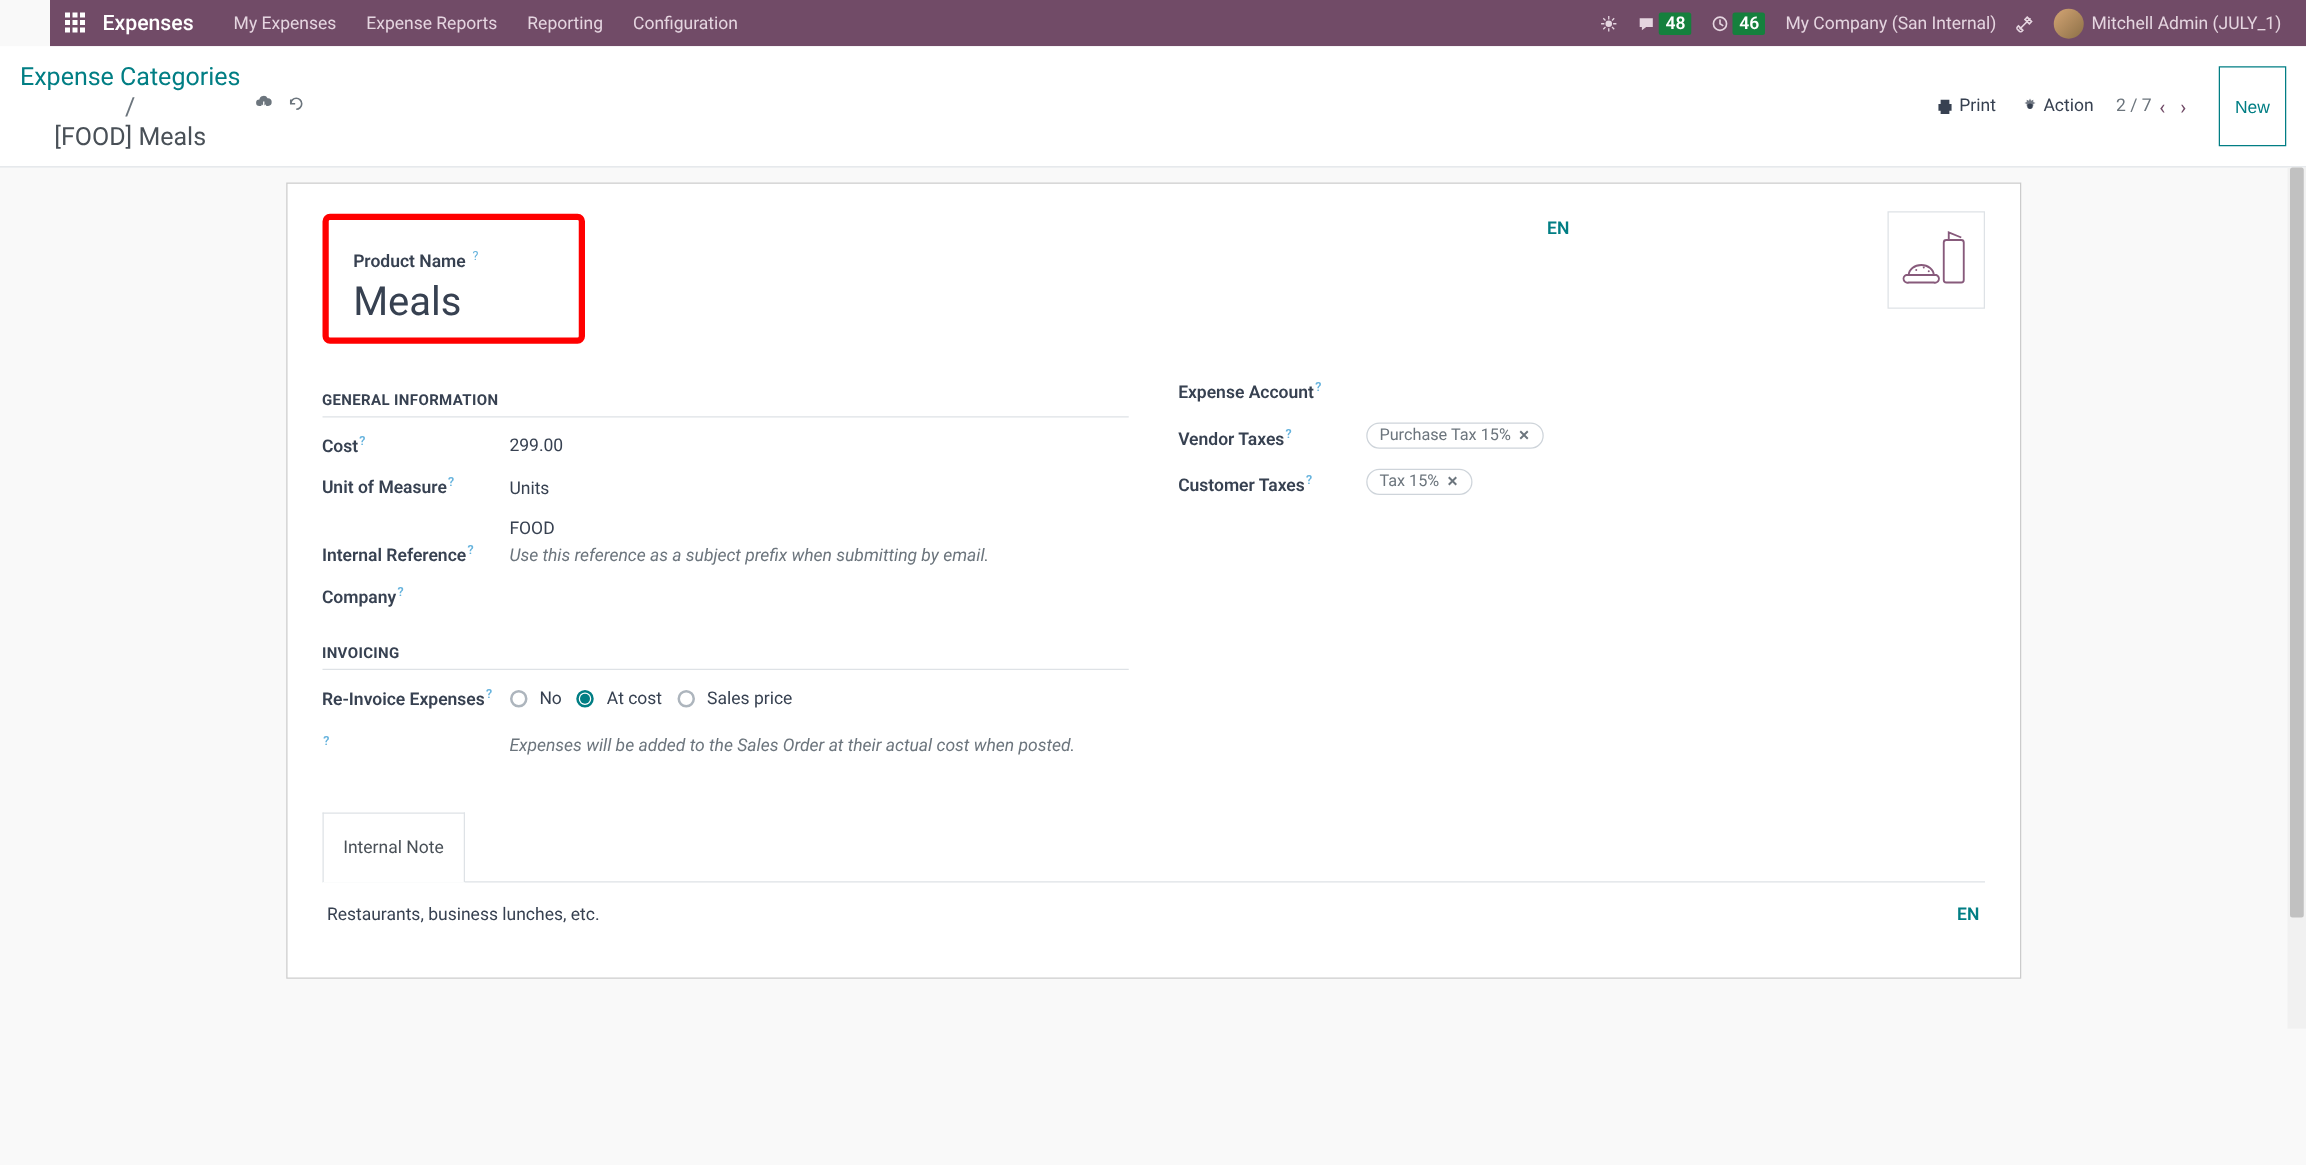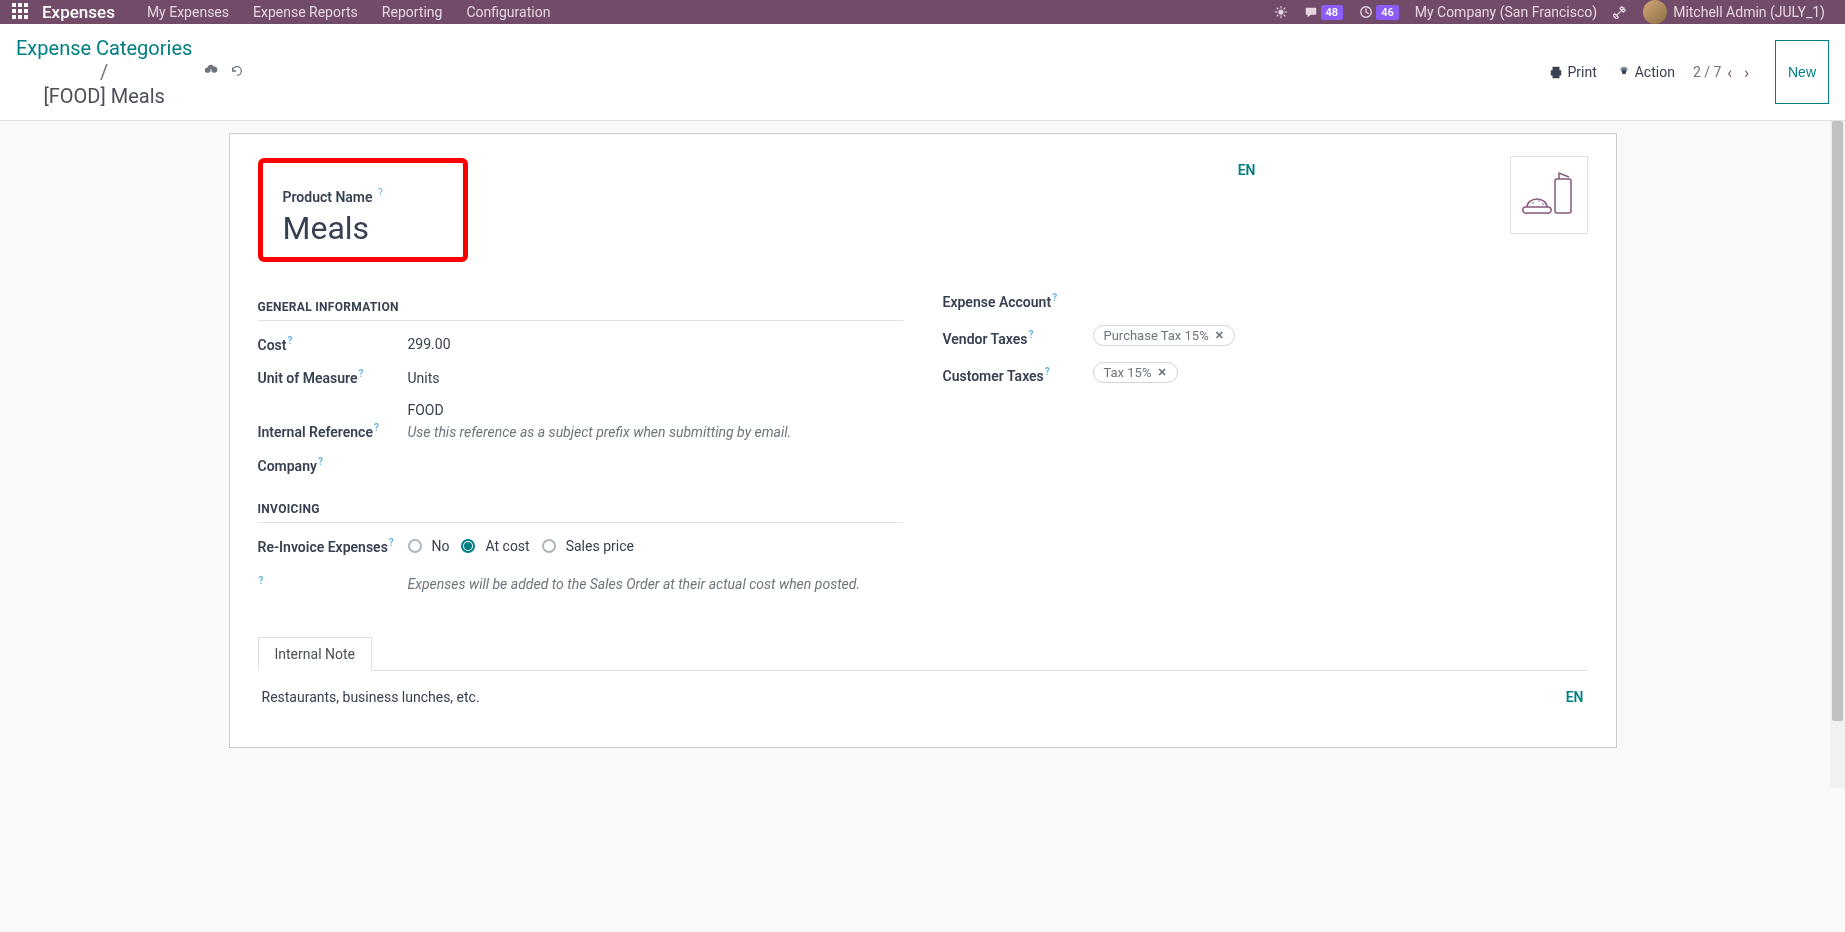--- a/index.html
+++ b/index.html
@@ -1,25 +1,25 @@
 <!DOCTYPE html>
 <html><head>
 <meta charset="utf-8">
 <style>
 * { box-sizing: border-box; margin: 0; padding: 0; }
 body { font-family: -apple-system, BlinkMacSystemFont, "Segoe UI", Roboto, sans-serif; background: #f9f9f9; color: #374151; font-size: 14px; overflow-x: hidden; }
 
-.topnav { background: #714B67; color: #fff; height: 24px; display: flex; align-items: center; padding: 0 12px; }
+.topnav { background: #714B67; color: #fff; height: 37px; display: flex; align-items: center; padding: 0 12px; margin-left: 40px; }
 .topnav .apps-icon { width: 18px; height: 18px; display: grid; grid-template-columns: repeat(3,4px); grid-template-rows: repeat(3,4px); gap: 2px; margin-right: 12px; cursor: pointer; }
 .topnav .apps-icon span { background: #fff; width: 4px; height: 4px; }
 .topnav .brand { font-size: 17px; font-weight: 500; margin-right: 20px; }
 .topnav .nav-item { color: #e5d5e0; padding: 0 12px; cursor: pointer; font-size: 14px; }
 .topnav .spacer { flex: 1; }
 .topnav .right-item { display: flex; align-items: center; padding: 0 8px; cursor: pointer; color: #e5d5e0; }
-.topnav .badge { background: #8b5cf6; color: #fff; font-size: 11px; padding: 1px 5px; border-radius: 2px; margin-left: 3px; font-weight: 600; }
+.topnav .badge { background: #15803d; color: #fff; font-size: 14px; padding: 1px 5px; border-radius: 2px; margin-left: 3px; font-weight: 600; }
 .topnav .avatar { width: 24px; height: 24px; border-radius: 50%; background: linear-gradient(135deg,#d4a574,#8b6f47); margin-right: 6px; }
 
 .controlbar { background: #fff; border-bottom: 1px solid #dee2e6; padding: 12px 16px; display: flex; align-items: center; }
 .breadcrumb { display: flex; align-items: center; font-size: 20px; flex-direction: column; }
 .breadcrumb .bc-link { color: #017E84; cursor: pointer; }
 .breadcrumb .bc-sep { color: #6c757d; margin: 0 6px; }
 .breadcrumb .bc-current { color: #495057; }
 .controlbar .status-icon { margin-left: 12px; color: #6c757d; cursor: pointer; }
 .controlbar .spacer { flex: 1; }
 .controlbar .btn-link { color: #374151; font-size: 14px; cursor: pointer; display: flex; align-items: center; padding: 0 10px; }
@@ -52,21 +52,21 @@
 .radio-group { display: flex; flex-direction: row; gap: 12px; }
 .radio-opt { display: flex; align-items: center; gap: 10px; cursor: pointer; }
 .radio-circle { width: 14px; height: 14px; border: 2px solid #adb5bd; border-radius: 50%; display: flex; align-items: center; justify-content: center; }
 .radio-circle.checked { border-color: #017E84; }
 .radio-circle.checked::after { content: ''; width: 8px; height: 8px; background: #017E84; border-radius: 50%; }
 
 .tag { display: inline-flex; align-items: center; border: 1px solid #ced4da; border-radius: 12px; padding: 2px 10px; font-size: 13px; color: #6c757d; margin-right: 6px; }
 .tag .x { margin-left: 6px; cursor: pointer; font-weight: bold; font-size: 11px; }
 
 .tabs { margin-top: 28px; border-bottom: 1px solid #dee2e6; }
-.tab { display: inline-block; border: 1px solid #dee2e6; border-bottom: 1px solid #fff; padding: 8px 16px; font-size: 14px; color: #495057; position: relative; top: 1px; background: #fff; cursor: pointer; }
+.tab { display: inline-block; border: 1px solid #dee2e6; border-bottom: 1px solid #fff; padding: 19px 16px; font-size: 14px; color: #495057; position: relative; top: 1px; background: #fff; cursor: pointer; }
 .tab-content { padding: 18px 4px; display: flex; align-items: center; }
 .tab-content .note-text { flex: 1; color: #374151; }
 .tab-content .lang { color: #017E84; font-weight: 600; cursor: pointer; }
 
 .scrolltrack { position: absolute; right: 0; top: 0; bottom: 0; width: 15px; background: #f1f1f1; }
 .scrollthumb { position: absolute; right: 2px; top: 0; width: 11px; height: 600px; background: #c1c1c1; border-radius: 2px; }
 
 
 .icn { width: 14px; height: 14px; fill: currentColor; }
 </style>
@@ -103,21 +103,21 @@
       </svg>
     <span class="badge">48</span>
   </div>
   <div class="right-item">
     <svg class="icn" viewBox="0 0 16 16">
         <circle cx="8" cy="8" r="6" fill="none" stroke="currentColor" stroke-width="1.5"></circle>
         <path d="M8 4v4l3 2" stroke="currentColor" stroke-width="1.5" fill="none"></path>
       </svg>
     <span class="badge">46</span>
   </div>
-  <div class="right-item">My Company (San Francisco)</div>
+  <div class="right-item">My Company (San Internal)</div>
   <div class="right-item">
     <svg class="icn" viewBox="0 0 16 16">
         <path d="M3 13L13 3M10 2l4 4-2 2-4-4zM2 10l4 4-2 2-4-4z" stroke="currentColor" stroke-width="1.5" fill="none"></path>
       </svg>
   </div>
   <div class="right-item">
     <div class="avatar"></div>
     <span>Mitchell Admin (JULY_1)</span>
   </div>
 </div>

